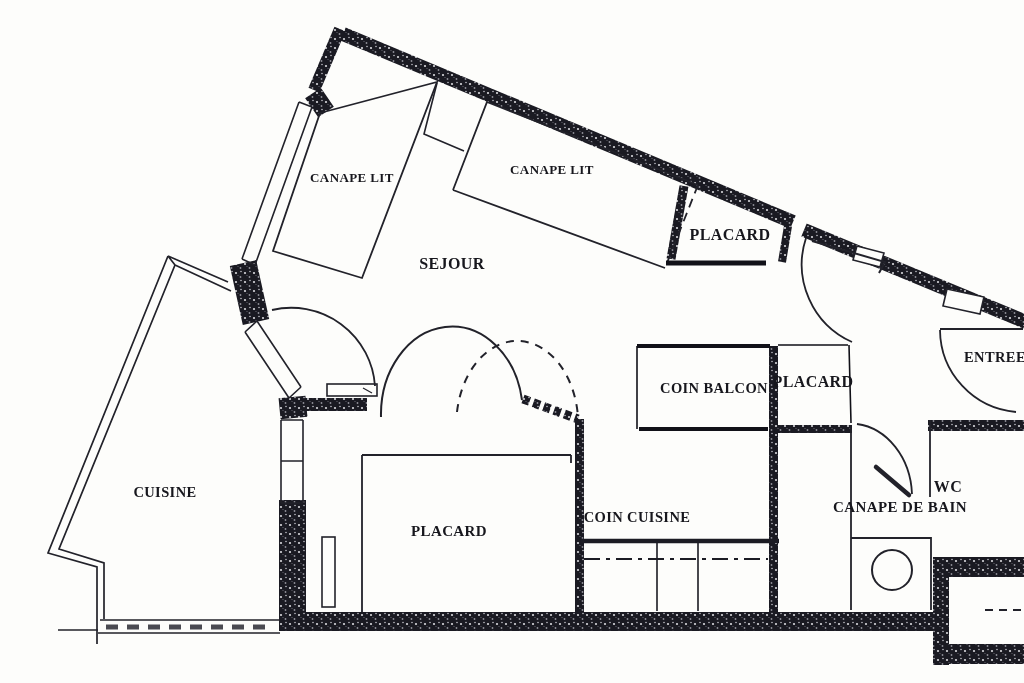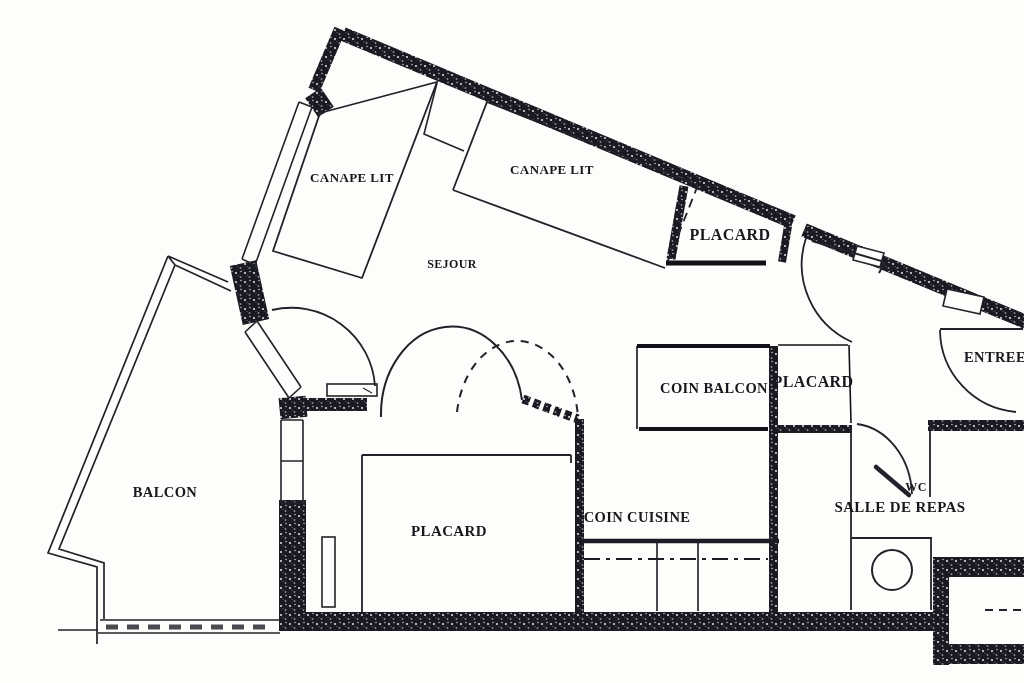--- a/index.html
+++ b/index.html
@@ -11,21 +11,21 @@
   #plan-svg{position:absolute;left:0;top:0;}
   .label{
     position:absolute;transform:translate(-50%,-50%);
     font-weight:700;color:var(--ink,#17171d);
     white-space:nowrap;letter-spacing:.4px;line-height:1;
   }
   .fs12{font-size:16px;}
   .fs13{font-size:13px;}
   .fs14{font-size:14.5px;}
   .fs15{font-size:15px;}
-  .fs16{font-size:12px;}
+  .fs16{font-size:16px;}
 </style>
 </head>
 <body>
 
 <div id="stage" style="--paper: #fdfdfb; --ink: #17171d;">
 
   <svg id="plan-svg" width="1024" height="683" viewBox="0 0 1024 683">
     <defs>
       <pattern id="wp" width="9" height="9" patternUnits="userSpaceOnUse">
         <rect width="9" height="9" fill="#1a1a22"></rect>
@@ -125,19 +125,19 @@
     </g>
   </svg>
 
   <div class="label fs13" style="left:352px;top:177px">CANAPE LIT</div>
   <div class="label fs13" style="left:552px;top:169px">CANAPE LIT</div>
   <div class="label fs16" style="left:452px;top:264px">SEJOUR</div>
   <div class="label fs12" style="left:730px;top:235px">PLACARD</div>
   <div class="label fs14" style="left:714px;top:388px">COIN BALCON</div>
   <div class="label fs12" style="left:813px;top:382px">PLACARD</div>
   <div class="label fs14" style="left:995px;top:357px">ENTREE</div>
-  <div class="label fs14" style="left:165px;top:492px">BALCON</div>
+  <div class="label fs14" style="left:165px;top:492px">CUISINE</div>
   <div class="label fs15" style="left:449px;top:531px">PLACARD</div>
   <div class="label fs14" style="left:637px;top:517px">COIN CUISINE</div>
-  <div class="label fs15" style="left:900px;top:507px">SALLE DE REPAS</div>
-  <div class="label fs16" style="left:916px;top:487px">WC</div>
+  <div class="label fs15" style="left:900px;top:507px">CANAPE DE BAIN</div>
+  <div class="label fs16" style="left:948px;top:487px">WC</div>
 
 </div>
 
 </body></html>

